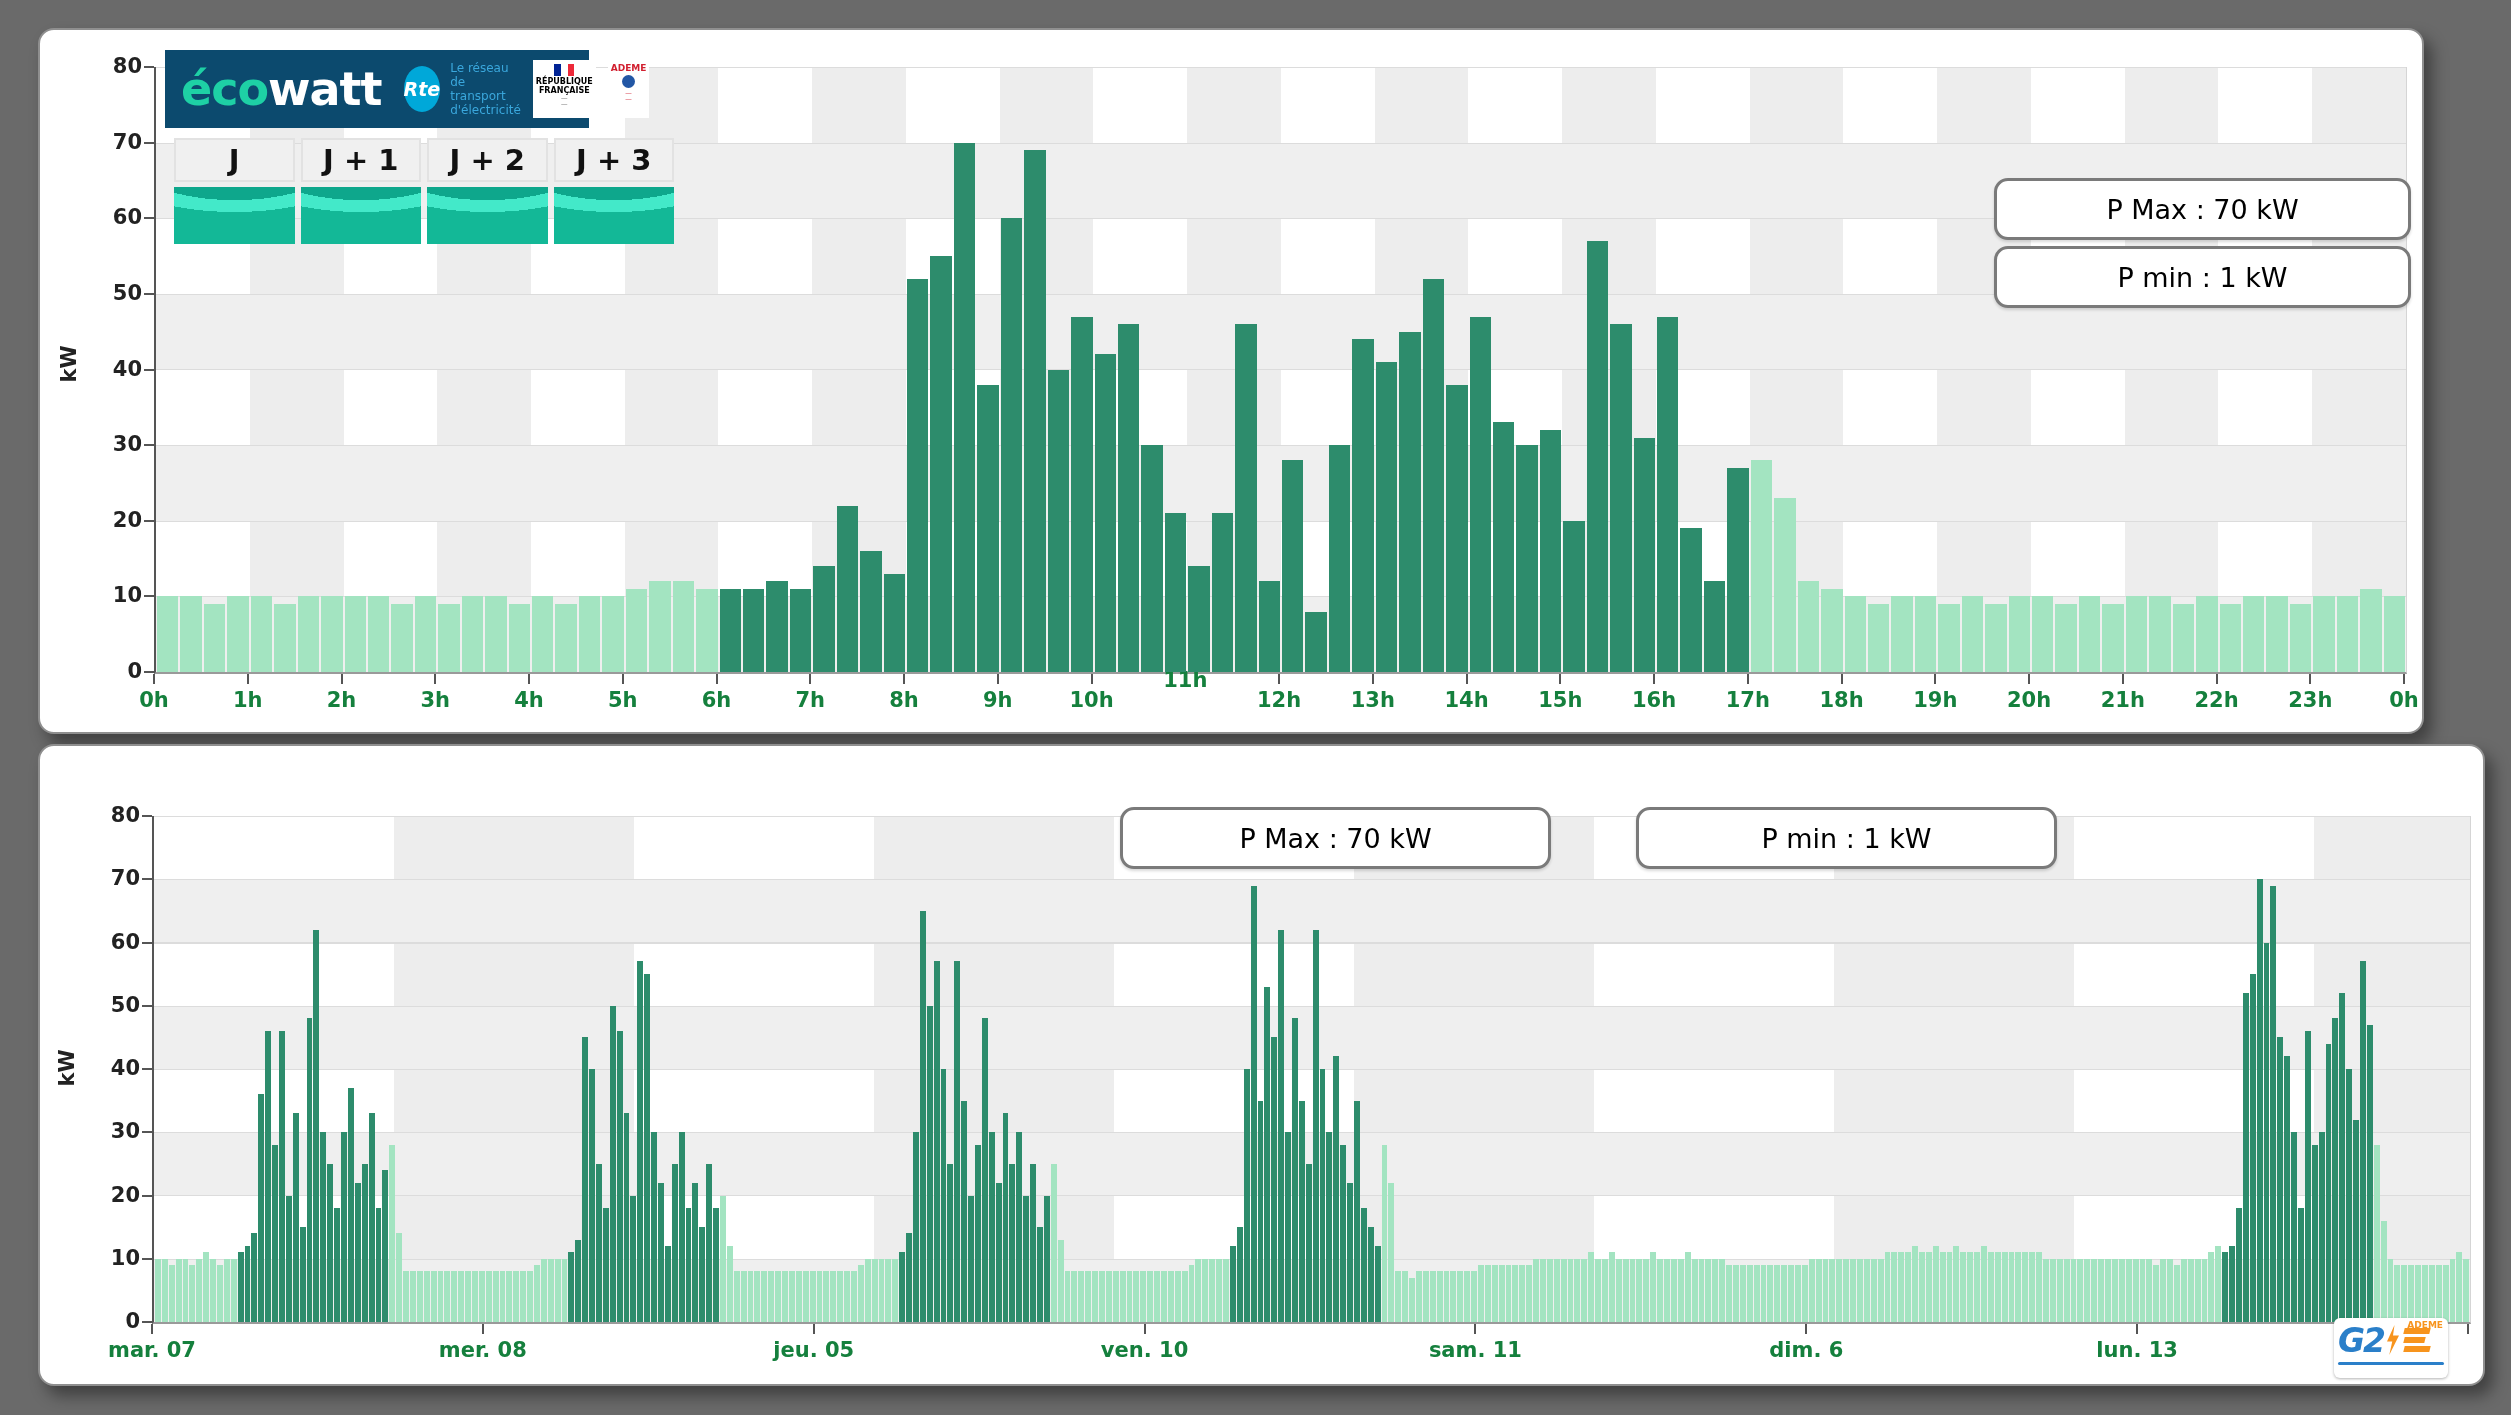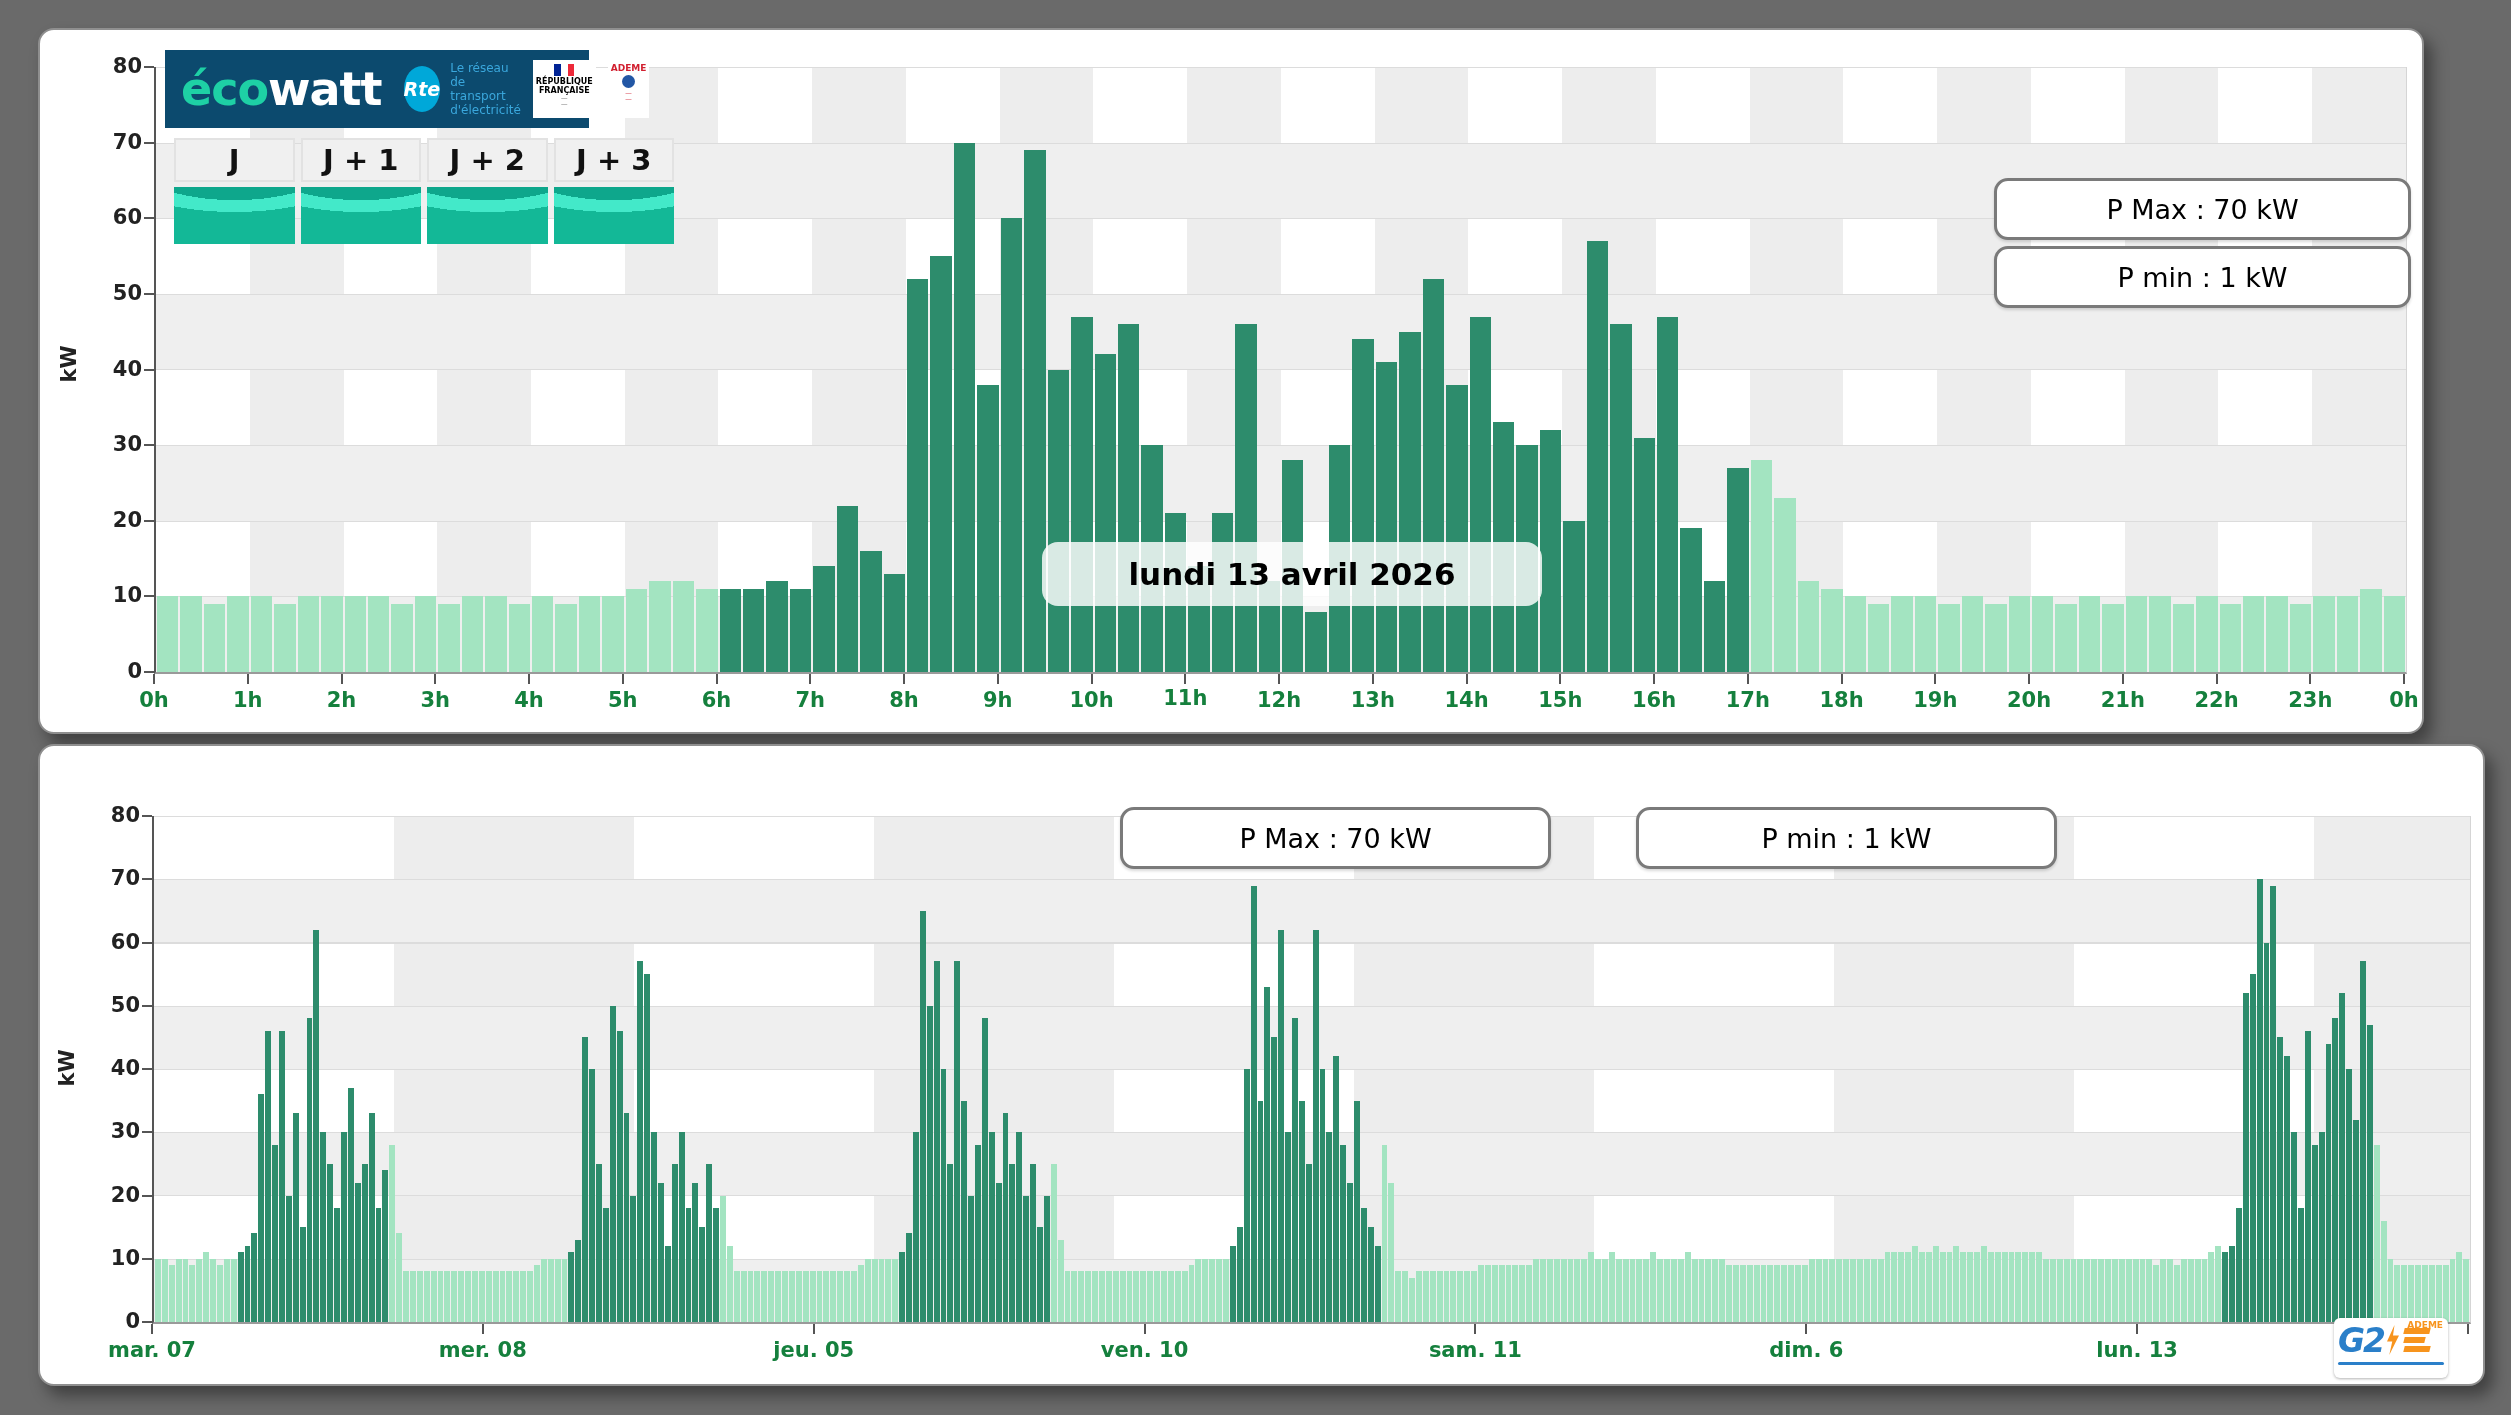--- a/index.html
+++ b/index.html
@@ -237,21 +237,20 @@
       </div>
       <div class="tile">
         <div class="tile-label">J + 3</div>
         <div class="tile-gauge"></div>
       </div>
     </div>
 
   <div class="infobox" style="left:1954px;top:148px;">P Max :  70 kW</div>
   <div class="infobox" style="left:1954px;top:216px;">P min : 1 kW</div>
 
-  <div class="date-label">lundi 13 avril 2026</div>
 <div class="ytick" style="left: 46px; top: 629px;">0</div>
     <div class="ydash" style="left: 104px; top: 641px;"></div>
     <div class="ytick" style="left: 46px; top: 553.375px;">10</div>
     <div class="ydash" style="left: 104px; top: 565.375px;"></div>
     <div class="ytick" style="left: 46px; top: 477.75px;">20</div>
     <div class="ydash" style="left: 104px; top: 489.75px;"></div>
     <div class="ytick" style="left: 46px; top: 402.125px;">30</div>
     <div class="ydash" style="left: 104px; top: 414.125px;"></div>
     <div class="ytick" style="left: 46px; top: 326.5px;">40</div>
     <div class="ydash" style="left: 104px; top: 338.5px;"></div>
@@ -279,21 +278,21 @@
     <div class="xlab" style="left: 621.5px; top: 658px; width: 110px;">6h</div>
     <div class="xdash" style="left: 769.25px; top: 644px;"></div>
     <div class="xlab" style="left: 715.25px; top: 658px; width: 110px;">7h</div>
     <div class="xdash" style="left: 863px; top: 644px;"></div>
     <div class="xlab" style="left: 809px; top: 658px; width: 110px;">8h</div>
     <div class="xdash" style="left: 956.75px; top: 644px;"></div>
     <div class="xlab" style="left: 902.75px; top: 658px; width: 110px;">9h</div>
     <div class="xdash" style="left: 1050.5px; top: 644px;"></div>
     <div class="xlab" style="left: 996.5px; top: 658px; width: 110px;">10h</div>
     <div class="xdash" style="left: 1144.25px; top: 644px;"></div>
-    <div class="xlab" style="left: 1090.25px; top: 656px; width: 110px;">11h</div>
+    <div class="xlab" style="left: 1090.25px; top: 638px; width: 110px;">11h</div>
     <div class="xdash" style="left: 1238px; top: 644px;"></div>
     <div class="xlab" style="left: 1184px; top: 658px; width: 110px;">12h</div>
     <div class="xdash" style="left: 1331.75px; top: 644px;"></div>
     <div class="xlab" style="left: 1277.75px; top: 658px; width: 110px;">13h</div>
     <div class="xdash" style="left: 1425.5px; top: 644px;"></div>
     <div class="xlab" style="left: 1371.5px; top: 658px; width: 110px;">14h</div>
     <div class="xdash" style="left: 1519.25px; top: 644px;"></div>
     <div class="xlab" style="left: 1465.25px; top: 658px; width: 110px;">15h</div>
     <div class="xdash" style="left: 1613px; top: 644px;"></div>
     <div class="xlab" style="left: 1559px; top: 658px; width: 110px;">16h</div>

